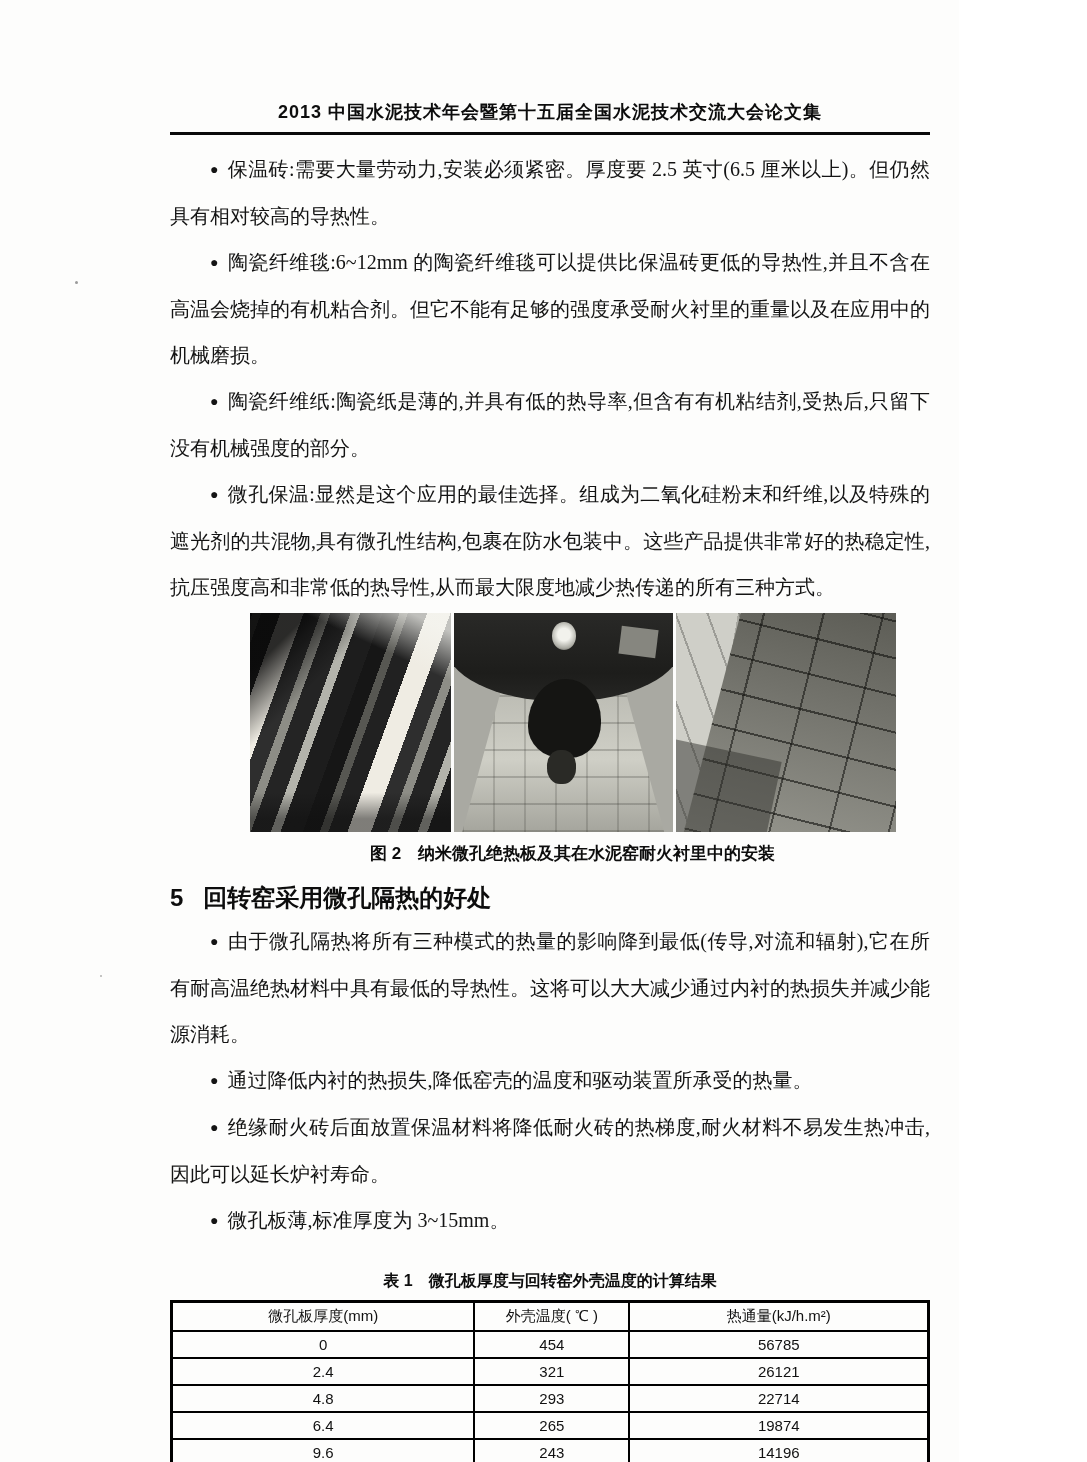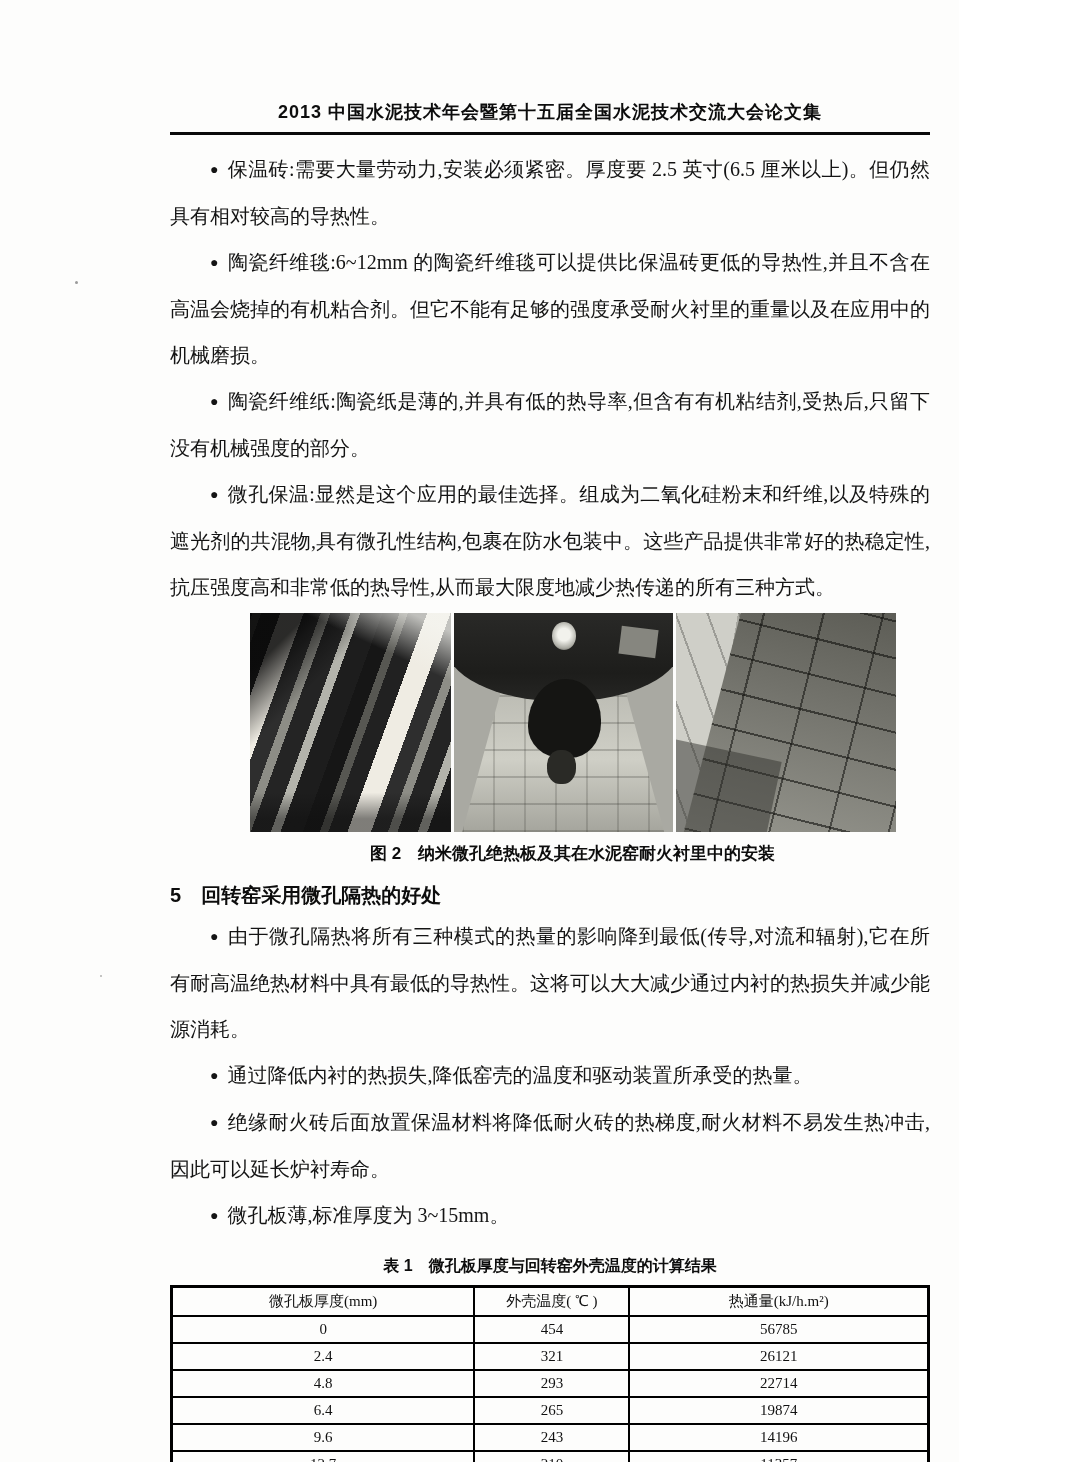--- a/index.html
+++ b/index.html
@@ -84,36 +84,36 @@
     content:"";position:absolute;left:-8%;bottom:-10%;width:52%;height:48%;
     background:rgba(50,50,46,.5);transform:rotate(12deg);
   }
   .fig-caption{
     text-align:center;font-family:"Liberation Sans","DejaVu Sans",sans-serif;
     font-weight:700;font-size:17px;margin-top:10px;color:#0d0d0d;
   }
   
   .sec-heading{
     margin:17px 0 4px;font-family:"Liberation Sans","DejaVu Sans",sans-serif;
-    font-weight:700;font-size:20px;color:#0d0d0d;
+    font-weight:700;font-size:24px;color:#0d0d0d;
   }
   .sec-heading .sec-num{margin-right:20px;}
   
   .table-title{
     text-align:center;font-family:"Liberation Sans","DejaVu Sans",sans-serif;
-    font-weight:700;font-size:16px;margin-top:17px;color:#0d0d0d;
+    font-weight:700;font-size:16px;margin-top:27px;color:#0d0d0d;
   }
   table.data{
     width:100%;border-collapse:collapse;margin-top:8px;
     border:3px solid #000;table-layout:fixed;
   }
   table.data th,table.data td{
     border:2px solid #000;text-align:center;padding:0;
     font-size:15px;font-weight:400;color:#111;
-    font-family:Liberation Serif, serif;
+    font-family:Liberation Sans, sans-serif;
   }
   table.data th{height:27px;}
   table.data td{height:25px;}
   .page-num{margin-top:54px;margin-left:-12px;font-size:18px;letter-spacing:1px;color:#161616;}
   .speckle{position:absolute;border-radius:50%;background:#9a9a9a;}
   .speckle-1{left:75px;top:281px;width:3px;height:3px;}
   .speckle-2{left:100px;top:975px;width:2px;height:2px;background:#b0b0b0;}
 </style>
 </head>
 <body>

